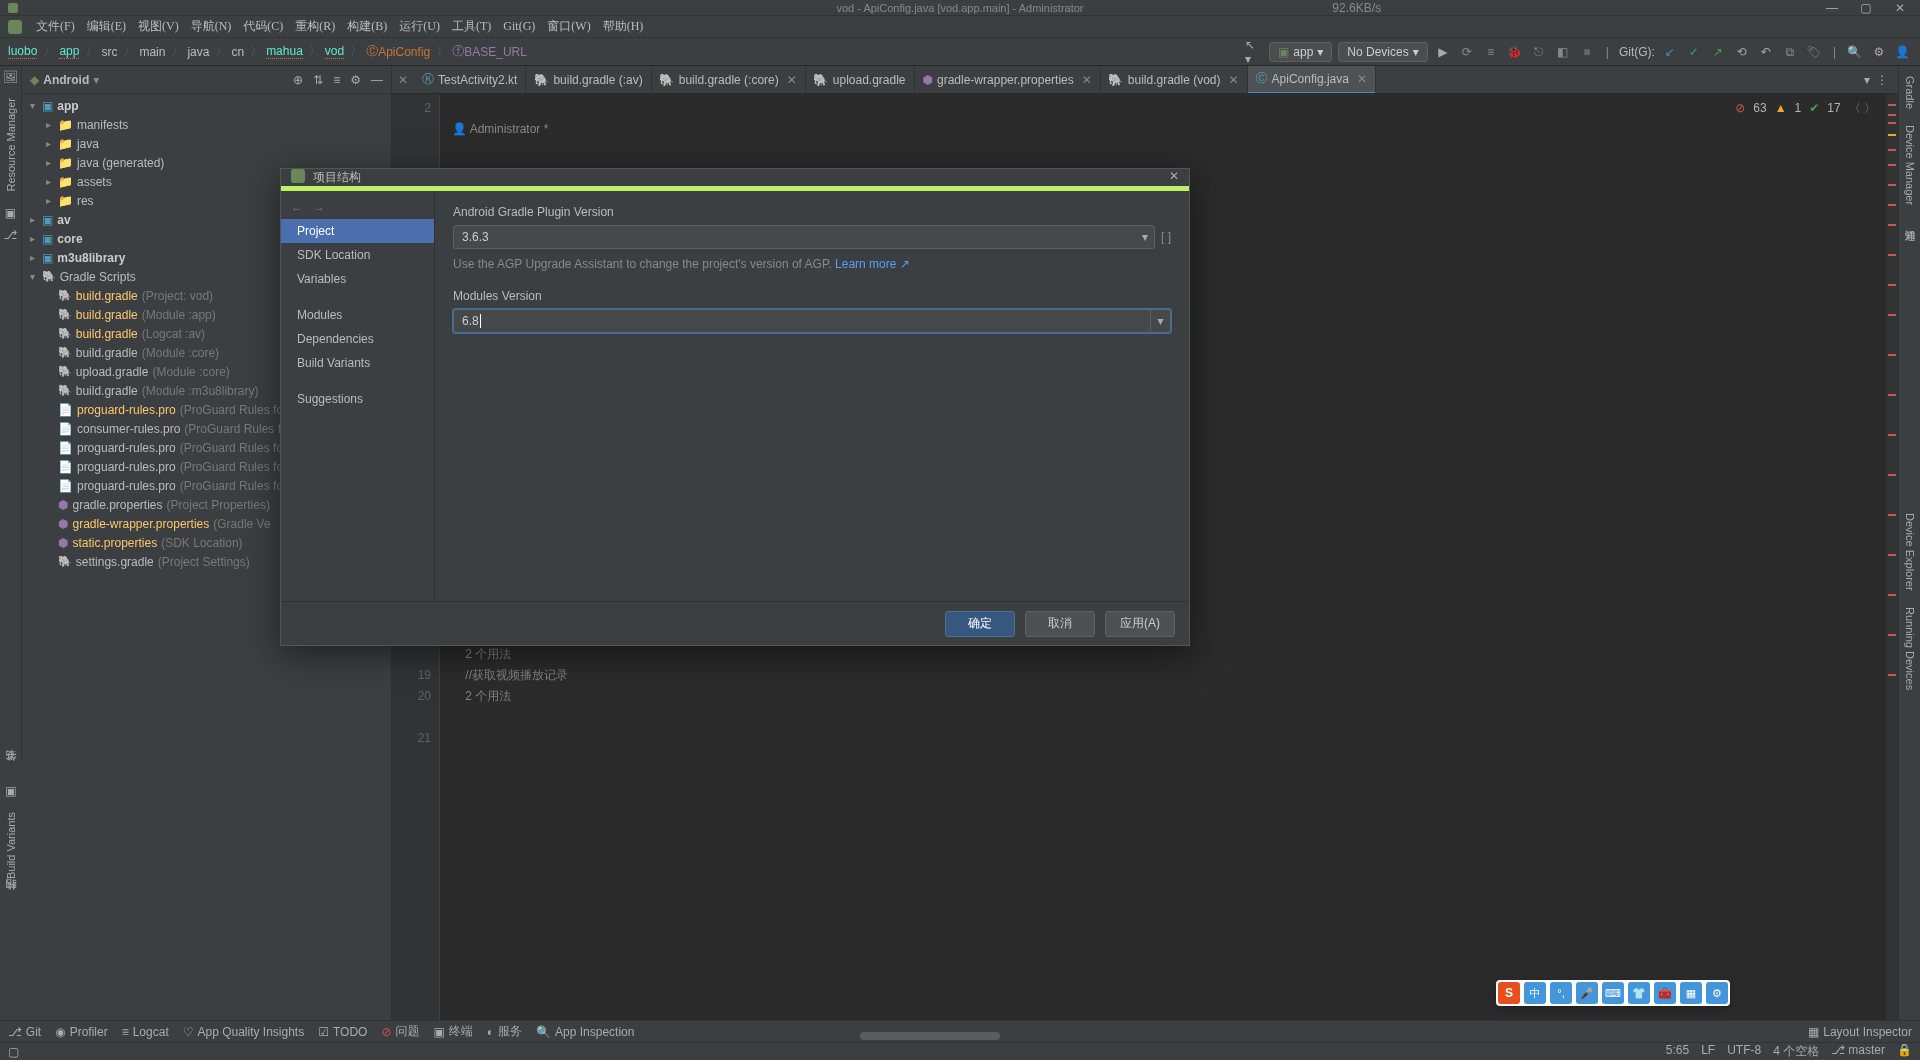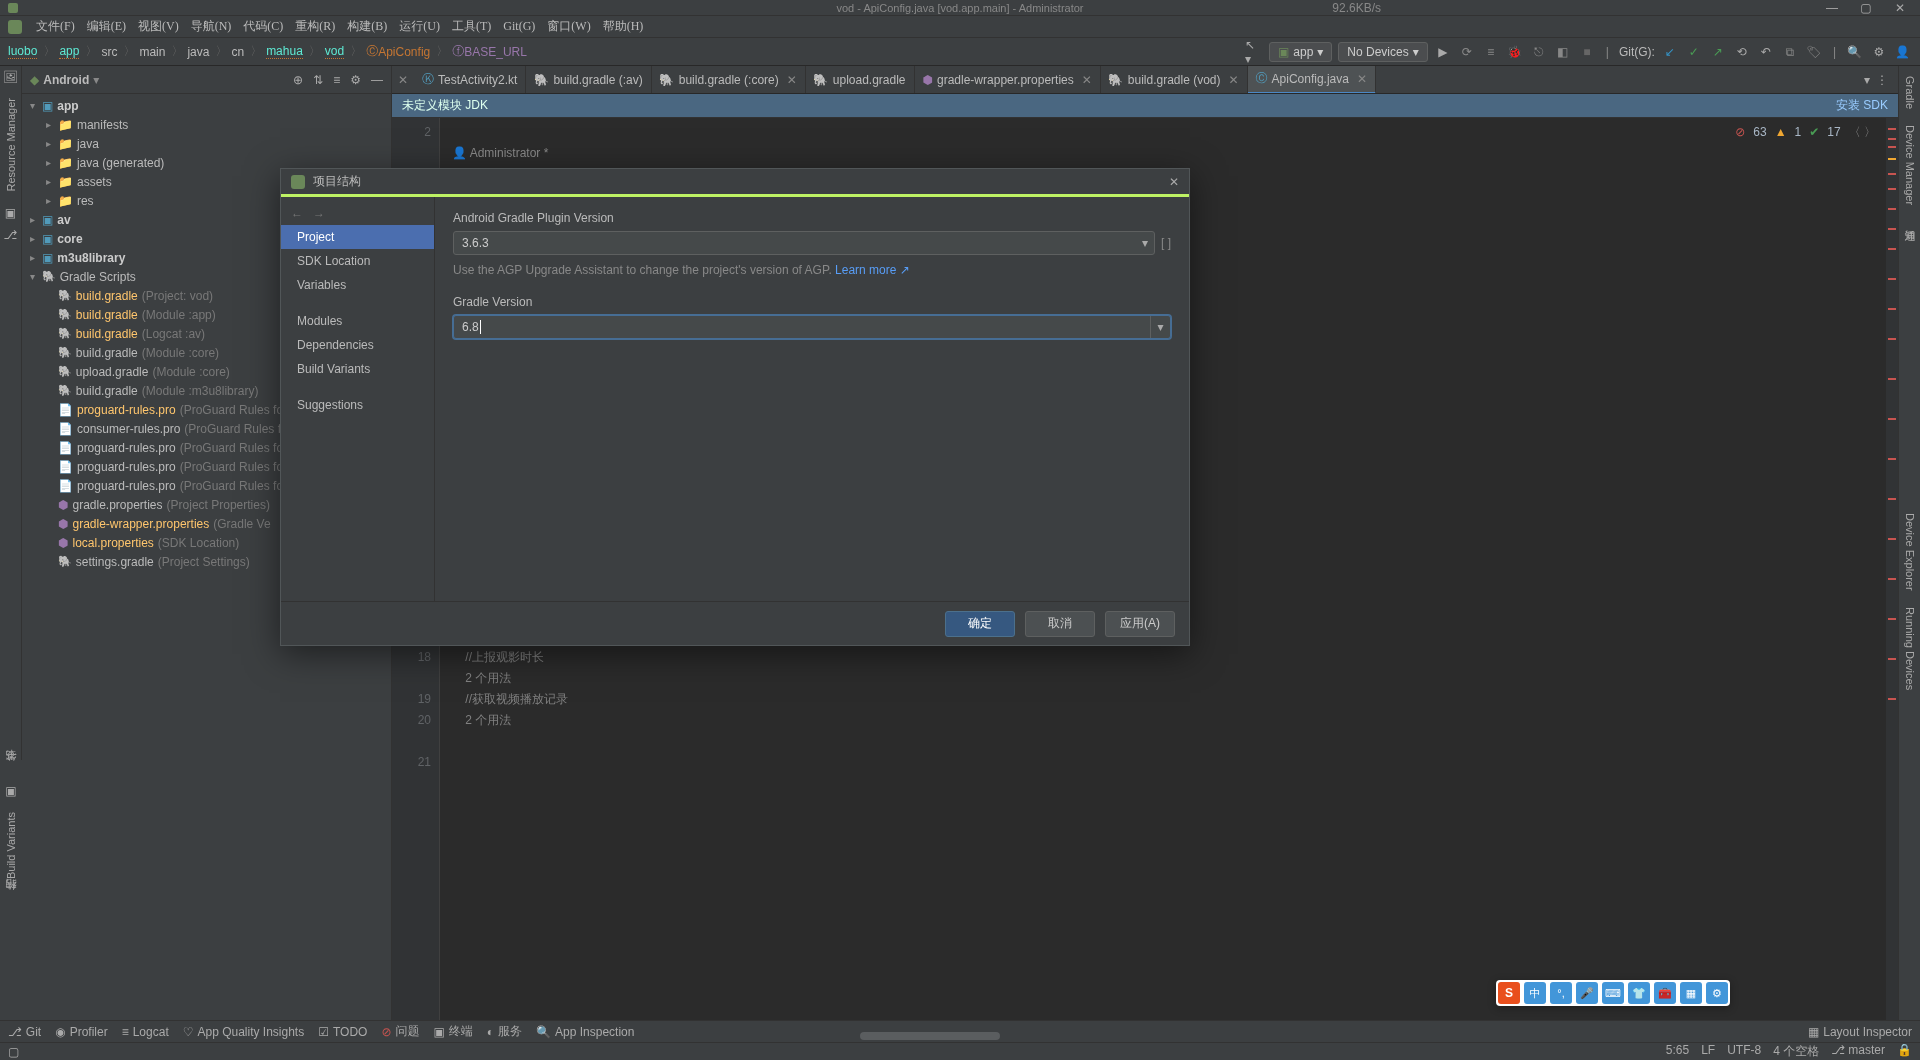--- a/index.html
+++ b/index.html
@@ -75,21 +75,21 @@
 .marks .m.r { background:#c75450; }
 .marks .m.y { background:#f0a732; }
 .bottom-tool { height:22px; background:#3c3f41; border-top:1px solid #323232; display:flex; align-items:center; padding:0 8px; gap:14px; color:#aaa;}
 .bt-item { display:flex; align-items:center; gap:4px; }
 .bt-right { margin-left:auto; display:flex; gap:10px; align-items:center;}
 .statusbar { height:18px; background:#3c3f41; border-top:1px solid #323232; display:flex; align-items:center; padding:0 8px; color:#aaa;}
 .statusbar .right { margin-left:auto; display:flex; gap:12px; }
 .sb-scroll-wrap { position:absolute; left:50%; transform:translateX(-50%); bottom:19px; width:220px; height:10px; display:flex; align-items:center;}
 .sb-scroll-wrap .thumb { width:140px; height:8px; background:#5a5d5f; border-radius:4px; margin-left:10px;}
 .dialog { position:absolute; left:280px; top:168px; width:910px; height:478px; background:#3c3f41; border:1px solid #515658; box-shadow:0 8px 32px rgba(0,0,0,0.5); display:flex; flex-direction:column;}
-.dlg-title { height:28px; display:flex; align-items:center; padding:0 10px; border-bottom:3px solid #bef264;}
+.dlg-title { height:22px; display:flex; align-items:flex-start; padding:0 10px; border-bottom:5px solid #bef264;}
 .dlg-title .as-icon { width:14px; height:14px; background:#6a8759; border-radius:3px; margin-right:8px; }
 .dlg-title .cls { margin-left:auto; color:#aaa; }
 .dlg-body { flex:1; display:flex; }
 .dlg-side { width:154px; border-right:1px solid #323232; padding:4px 0;}
 .dlg-nav { height:24px; display:flex; align-items:center; padding:0 10px; gap:10px; color:#777;}
 .dlg-side-item { padding:5px 16px; color:#bbb; }
 .dlg-side-item.sel { background:#4b6eaf; color:#fff; }
 .dlg-content { flex:1; padding:14px 18px; }
 .dlg-label { color:#bbb; margin-bottom:6px; display:block;}
 .dlg-field { display:flex; align-items:center; gap:6px; margin-bottom:8px;}
@@ -329,21 +329,21 @@
         </div>
       <div class="tree-row ind1">
           <span class="exp"></span>
           <span class="ic-prop">⬢</span>
           <span class="lbl lbl-hl">gradle-wrapper.properties</span>
           <span class="lbl-dim">(Gradle Ve</span>
         </div>
       <div class="tree-row ind1">
           <span class="exp"></span>
           <span class="ic-prop">⬢</span>
-          <span class="lbl lbl-hl">local.properties</span>
+          <span class="lbl lbl-hl">static.properties</span>
           <span class="lbl-dim">(SDK Location)</span>
         </div>
       <div class="tree-row ind1">
           <span class="exp"></span>
           <span class="ic-elephant">🐘</span>
           <span class="lbl">settings.gradle</span>
           <span class="lbl-dim">(Project Settings)</span>
         </div>
     </div>
   </div>
@@ -380,24 +380,20 @@
         </div>
       <div class="tab active">
           <span class="tab-ic">Ⓒ</span>
           <span>ApiConfig.java</span>
           <span class="cls">✕</span>
         </div>
       <div class="more">
           <span>▾</span>
           <span>⋮</span>
         </div>
-    </div>
-    <div class="banner">
-      <span>未定义模块 JDK</span>
-      <span class="lnk">安装 SDK</span>
     </div>
     <div class="editor-body">
       <div class="gutter-ln">
         <div>2</div>
         <div style="height:504px;"></div>
         <div>18</div>
           <div>&nbsp;</div>
           <div>19</div>
           <div>20</div>
           <div>&nbsp;</div>
@@ -521,21 +517,21 @@
     <div class="dlg-content">
       <span class="dlg-label">Android Gradle Plugin Version</span>
       <div class="dlg-field">
         <div class="dlg-combo">
             <span>3.6.3</span>
             <span class="arr">▾</span>
           </div>
         <span style="color:#888;">[ ]</span>
       </div>
       <div class="dlg-hint"><span>Use the AGP Upgrade Assistant to change the project's version of AGP.  </span><a>Learn more ↗</a></div>
-      <span class="dlg-label">Gradle Version</span>
+      <span class="dlg-label">Modules Version</span>
       <div class="dlg-field">
         <div class="dlg-combo focus">
             <span>6.8</span>
             <span style="border-left:1px solid #fff;height:14px;margin-left:1px;"></span>
             <div class="arr-btn">▾</div>
           </div>
       </div>
     </div>
   </div>
   <div class="dlg-footer">

